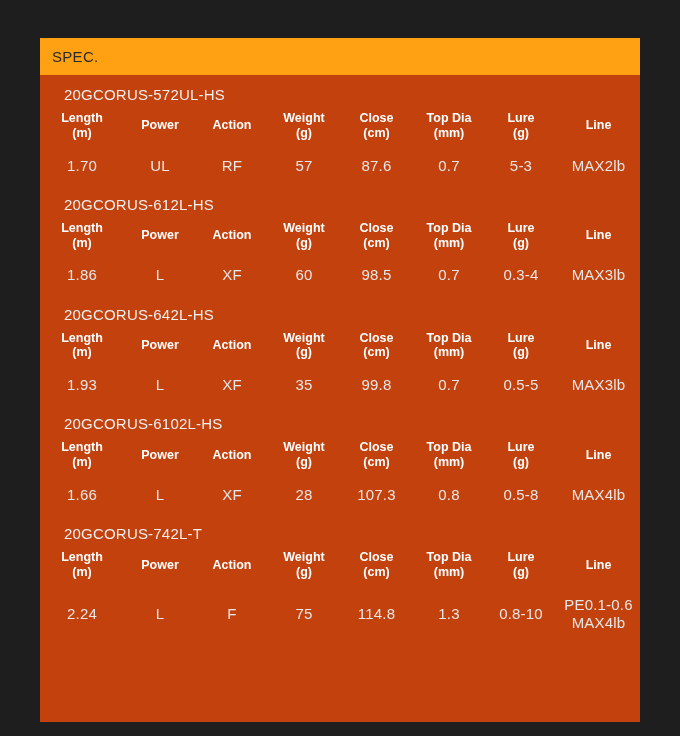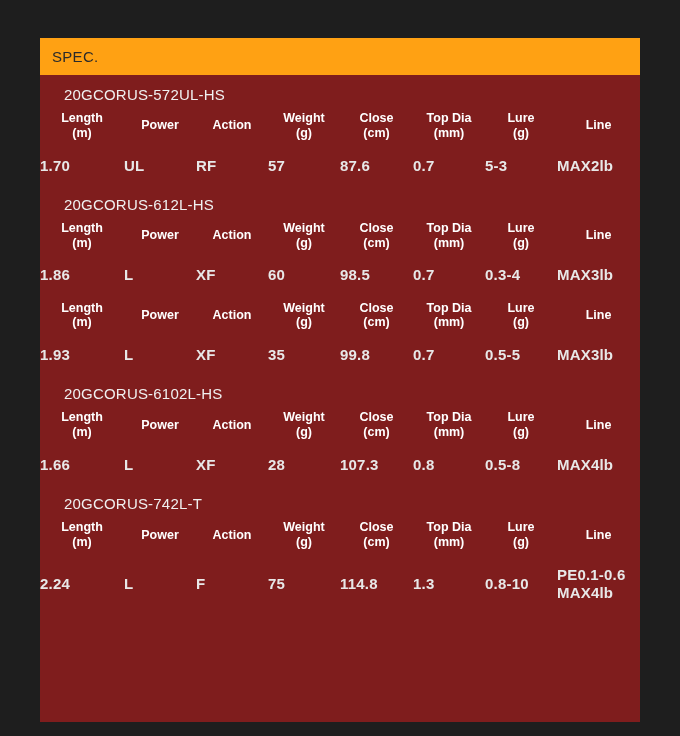--- a/index.html
+++ b/index.html
@@ -57,42 +57,42 @@
     font-family:"Liberation Sans", sans-serif;
   }
   table.spec-table th .unit {
     display:block;
     font-weight:bold;
     font-size:12.5px;
   }
   table.spec-table td {
     color:#e8e8e8;
     font-size:15px;
-    font-weight:bold;
-    text-align:left;
+    font-weight:normal;
+    text-align:center;
     vertical-align:middle;
     padding:12px 0 10px 0;
     line-height:1.22;
     letter-spacing:0.2px;
   }
   
   col.c0 { width:84px; }
   col.c1 { width:72px; }
   col.c2 { width:72px; }
   col.c3 { width:72px; }
   col.c4 { width:73px; }
   col.c5 { width:72px; }
   col.c6 { width:72px; }
   col.c7 { width:83px; }
   .line-multi span { display:block; }
 </style>
 </head>
 <body style="background: rgb(30, 30, 30);">
 
-<div id="spec-panel" style="background: #7f1d1d;">
+<div id="spec-panel" style="background: #c2410c;">
 
   <div id="spec-header" style="background: rgb(255, 161, 19);">
     <span id="spec-header-title" style="color: rgb(43, 43, 43);">SPEC.</span>
   </div>
 
   <div id="spec-body">
       <div class="spec-block">
         <div class="model-name">20GCORUS-572UL-HS</div>
         <table class="spec-table">
           <colgroup>
@@ -164,20 +164,21 @@
               <td>60</td>
               <td>98.5</td>
               <td>0.7</td>
               <td>0.3-4</td>
               <td>MAX3lb</td>
             </tr>
           </tbody>
         </table>
       </div>
       <div class="spec-block">
+        <div class="model-name">20GCORUS-642L-HS</div>
         <table class="spec-table">
           <colgroup>
             <col class="c0">
             <col class="c1">
             <col class="c2">
             <col class="c3">
             <col class="c4">
             <col class="c5">
             <col class="c6">
             <col class="c7">

